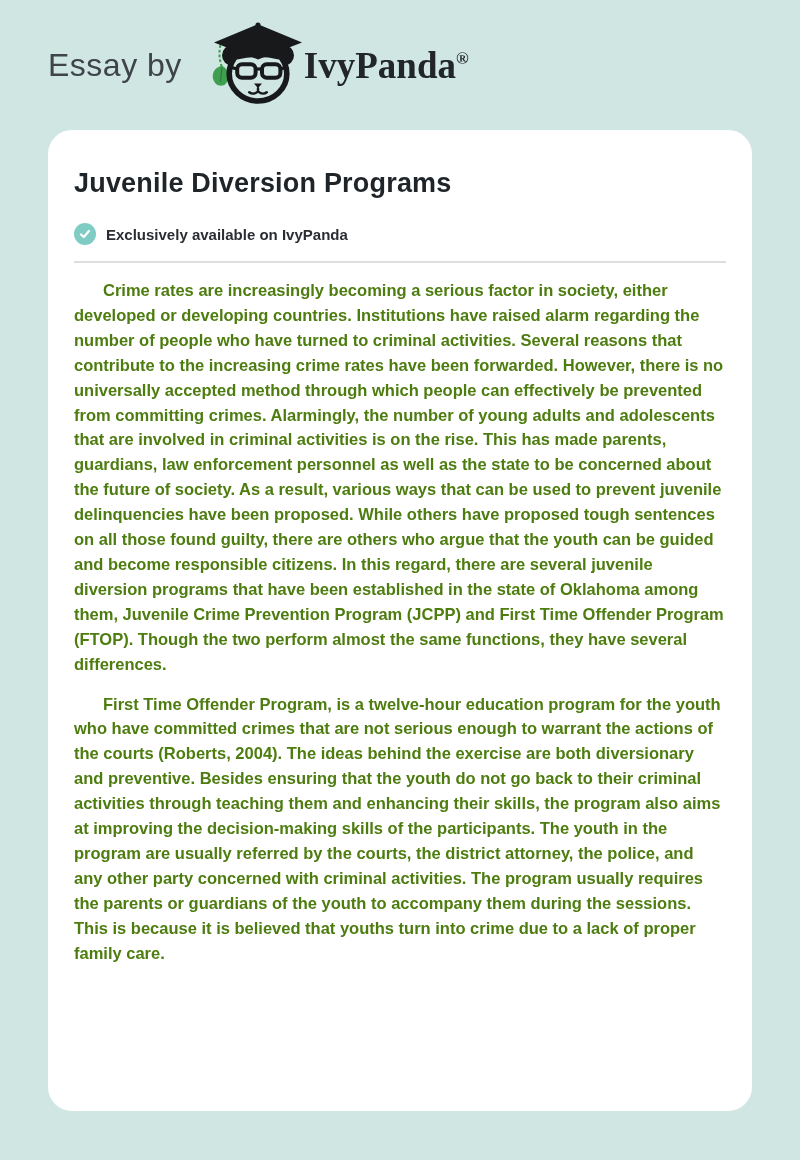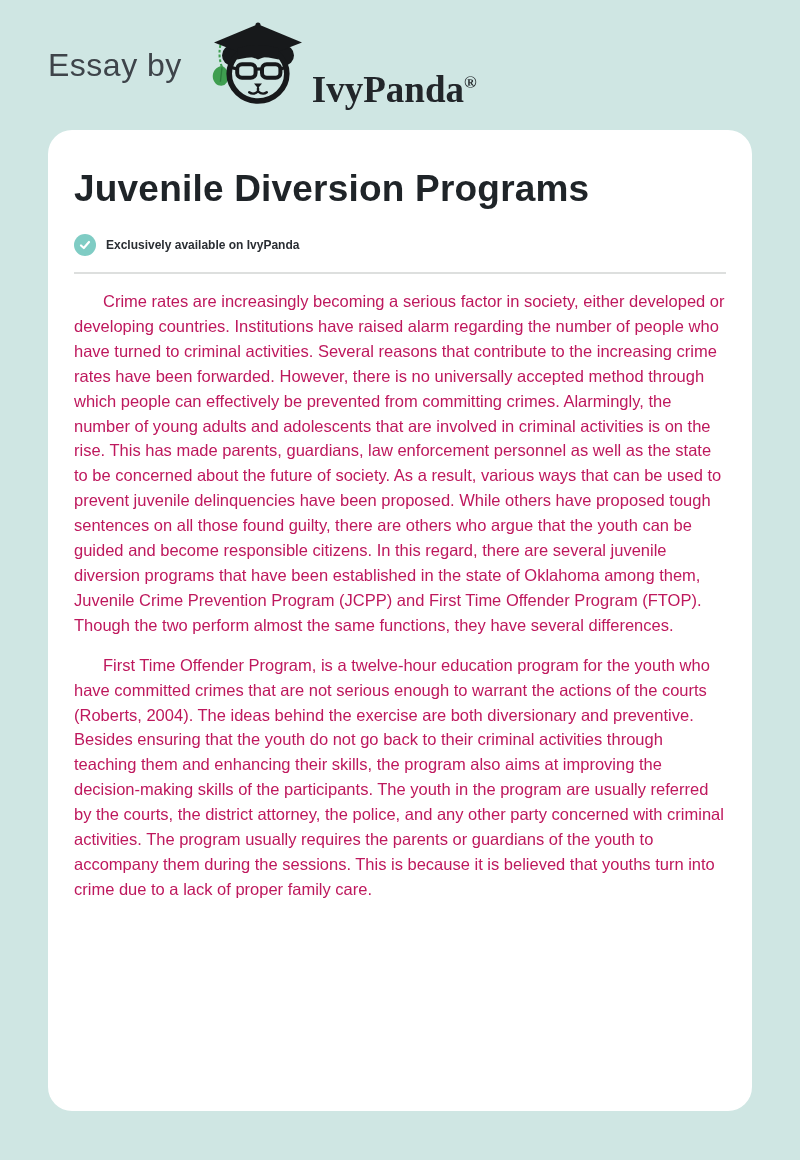--- a/index.html
+++ b/index.html
@@ -20,24 +20,23 @@
     padding-left: 48px;
     box-sizing: border-box;
   }
   .essay-by {
     font-size: 32px;
     color: #3e444a;
     letter-spacing: 0.5px;
   }
   .brand {
     display: flex;
-    align-items: flex-end;
+    align-items: center;
     margin-left: 16px;
     cursor: pointer;
-    gap: 8px;
   }
   .logo-svg { width: 104px; height: 92px; display: block; }
   .wordmark {
     font-family: "Liberation Serif", "DejaVu Serif", serif;
     font-weight: 700;
     font-size: 37px;
     color: #22262a;
     margin-left: 2px;
     white-space: nowrap;
   }
@@ -52,21 +51,21 @@
     margin: 0 48px;
     width: 704px;
     height: 981px;
     box-sizing: border-box;
     background: #ffffff;
     border-radius: 24px;
     padding: 38px 26px 40px;
   }
   .doc-title {
     margin: 0 0 24px;
-    font-size: 37px;
+    font-size: 27px;
     font-weight: 700;
     color: #1f2428;
     letter-spacing: 0.2px;
   }
   .badge-row {
     display: flex;
     align-items: center;
     gap: 10px;
     height: 22px;
   }
@@ -74,41 +73,42 @@
     width: 22px;
     height: 22px;
     border-radius: 50%;
     background: #7fccc4;
     display: flex;
     align-items: center;
     justify-content: center;
     flex: 0 0 auto;
   }
   .badge-label {
-    font-size: 12px;
+    font-size: 15px;
     font-weight: 700;
     color: #2a2e33;
   }
   .divider {
     border: none;
     border-top: 2px solid #dddfde;
     margin: 16px 0 0;
   }
   .section-heading {
     margin: 26px 0 0;
     font-size: 27px;
     font-weight: 700;
     color: #1f2428;
   }
   .body-paragraph {
     margin: 15px 0 0;
     font-size: 16.5px;
     line-height: 24.9px;
-    color: #be185d;
+    color: #4d7c0f;
     text-indent: 29px;
+    font-weight: bold;
   }
 </style>
 </head>
 <body>
 
 <div class="page">
 
   <div class="header">
     <span class="essay-by">Essay by</span>
 

